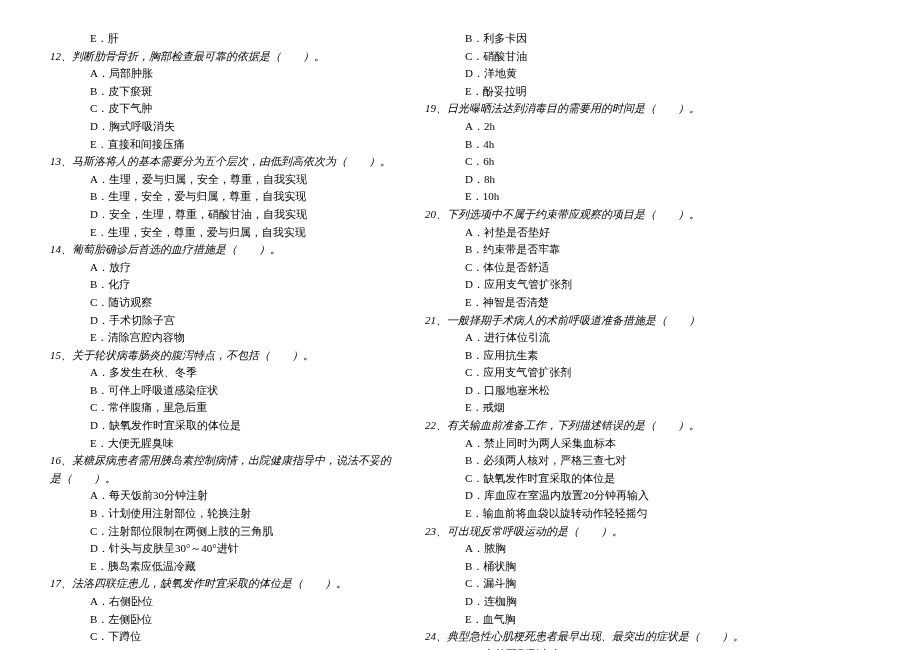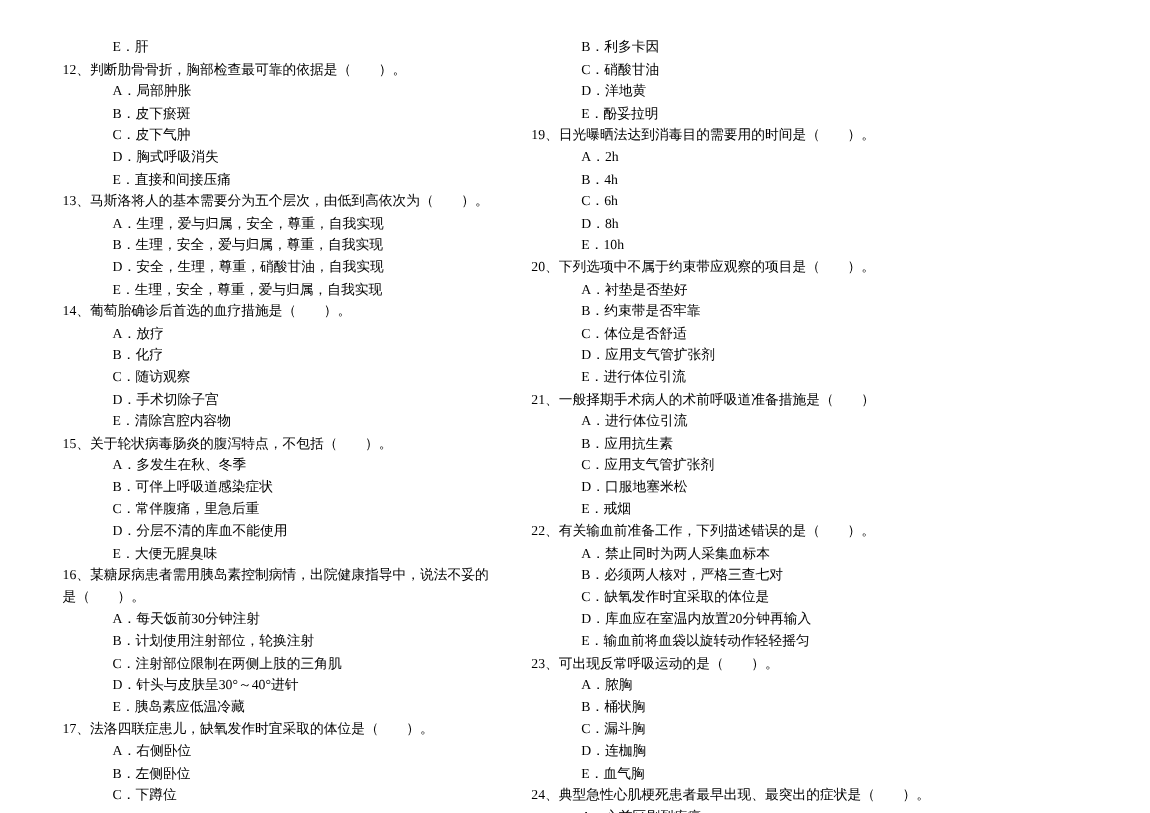--- a/index.html
+++ b/index.html
@@ -17,20 +17,21 @@
       display: flex;
       gap: 30px;
     }
     .col {
       flex: 1;
       min-width: 0;
     }
     .q-stem {
       padding-left: 0;
       margin-bottom: 0;
+      font-style: italic;
     }
     .option {
       padding-left: 40px;
       margin: 0;
     }
   </style>
 </head>
 <body>
 
 <div class="page">
@@ -50,21 +51,21 @@
       <div class="q-stem">14、葡萄胎确诊后首选的血疗措施是（　　）。</div>
       <div class="option">A．放疗</div>
       <div class="option">B．化疗</div>
       <div class="option">C．随访观察</div>
       <div class="option">D．手术切除子宫</div>
       <div class="option">E．清除宫腔内容物</div>
       <div class="q-stem">15、关于轮状病毒肠炎的腹泻特点，不包括（　　）。</div>
       <div class="option">A．多发生在秋、冬季</div>
       <div class="option">B．可伴上呼吸道感染症状</div>
       <div class="option">C．常伴腹痛，里急后重</div>
-      <div class="option">D．分层不清的库血不能使用</div>
+      <div class="option">D．缺氧发作时宜采取的体位是</div>
       <div class="option">E．大便无腥臭味</div>
       <div class="q-stem">16、某糖尿病患者需用胰岛素控制病情，出院健康指导中，说法不妥的是（　　）。</div>
       <div class="option">A．每天饭前30分钟注射</div>
       <div class="option">B．计划使用注射部位，轮换注射</div>
       <div class="option">C．注射部位限制在两侧上肢的三角肌</div>
       <div class="option">D．针头与皮肤呈30°～40°进针</div>
       <div class="option">E．胰岛素应低温冷藏</div>
       <div class="q-stem">17、法洛四联症患儿，缺氧发作时宜采取的体位是（　　）。</div>
       <div class="option">A．右侧卧位</div>
       <div class="option">B．左侧卧位</div>
@@ -79,21 +80,21 @@
       <div class="option">A．2h</div>
       <div class="option">B．4h</div>
       <div class="option">C．6h</div>
       <div class="option">D．8h</div>
       <div class="option">E．10h</div>
       <div class="q-stem">20、下列选项中不属于约束带应观察的项目是（　　）。</div>
       <div class="option">A．衬垫是否垫好</div>
       <div class="option">B．约束带是否牢靠</div>
       <div class="option">C．体位是否舒适</div>
       <div class="option">D．应用支气管扩张剂</div>
-      <div class="option">E．进行体位引流</div>
+      <div class="option">E．神智是否清楚</div>
       <div class="q-stem">21、一般择期手术病人的术前呼吸道准备措施是（　　）</div>
       <div class="option">A．进行体位引流</div>
       <div class="option">B．应用抗生素</div>
       <div class="option">C．应用支气管扩张剂</div>
       <div class="option">D．口服地塞米松</div>
       <div class="option">E．戒烟</div>
       <div class="q-stem">22、有关输血前准备工作，下列描述错误的是（　　）。</div>
       <div class="option">A．禁止同时为两人采集血标本</div>
       <div class="option">B．必须两人核对，严格三查七对</div>
       <div class="option">C．缺氧发作时宜采取的体位是</div>

